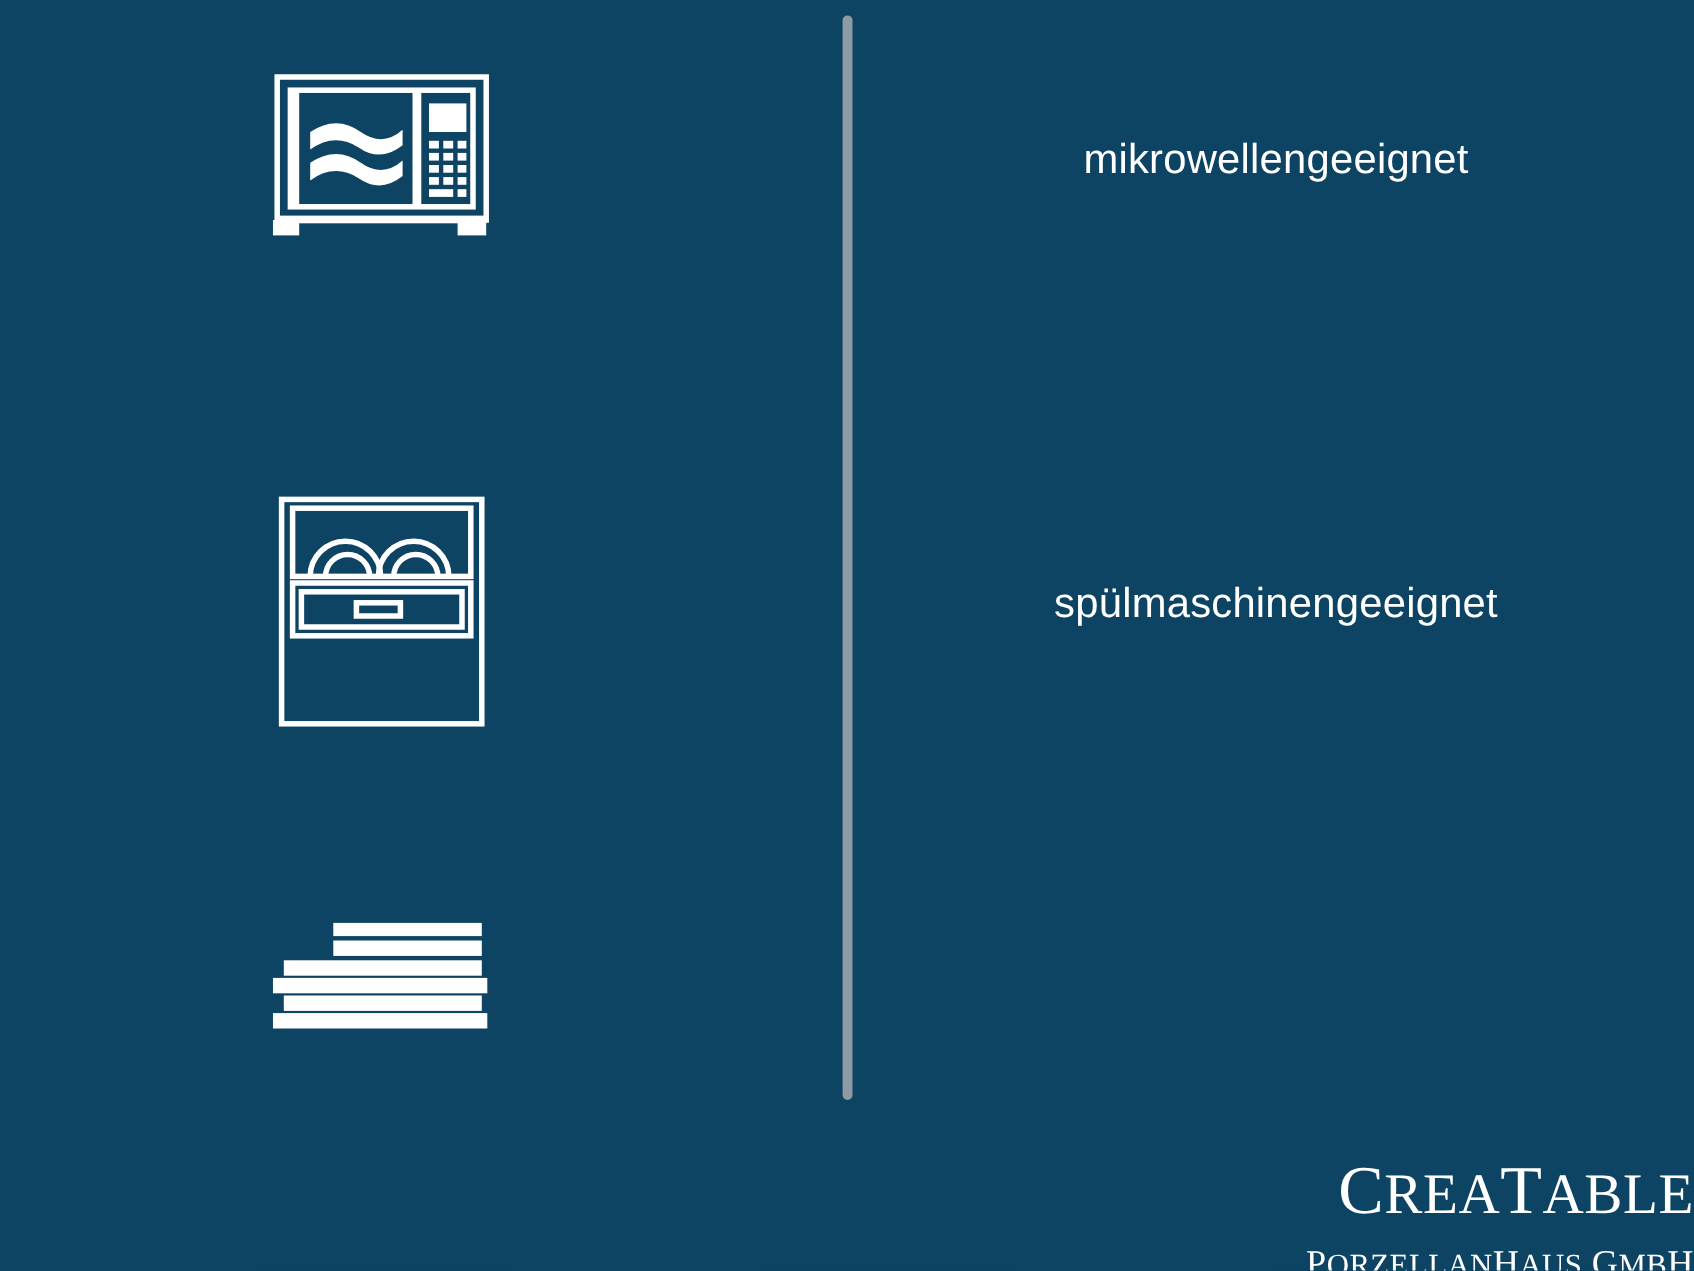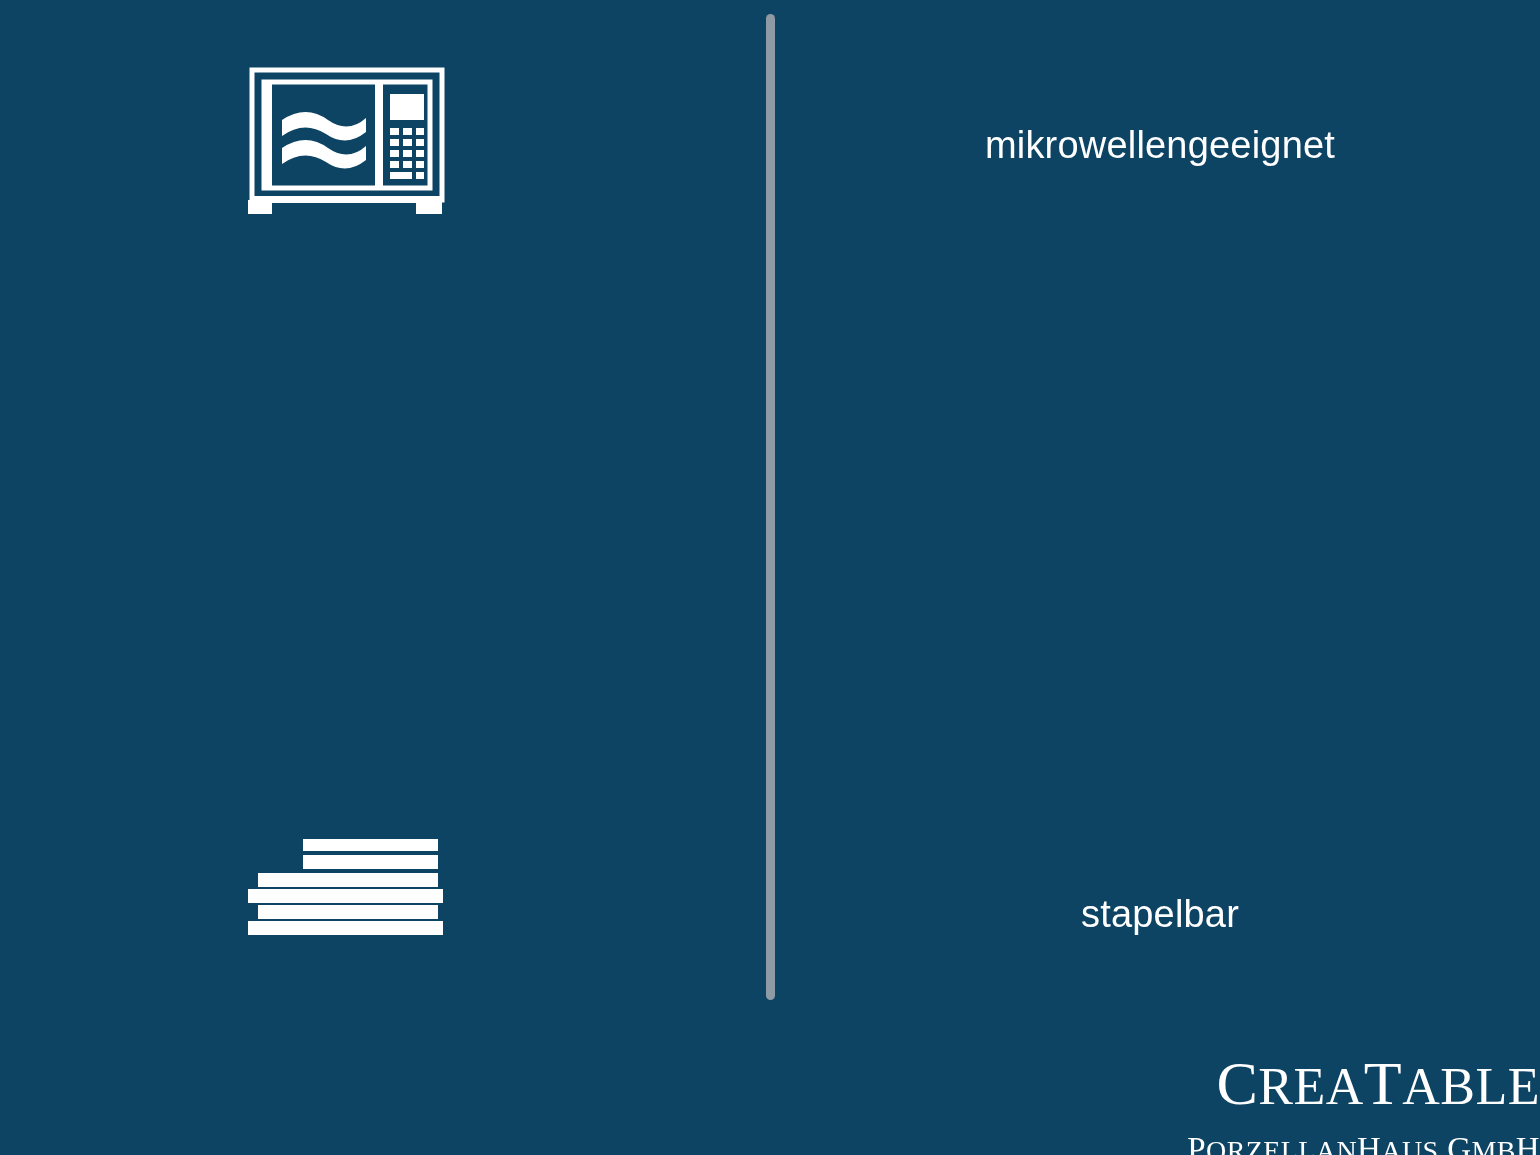--- a/index.html
+++ b/index.html
@@ -132,35 +132,53 @@
           <rect x="155" y="117" width="9" height="7"></rect>
           <rect x="168" y="117" width="8" height="7"></rect>
           <rect x="142" y="128" width="22" height="7"></rect>
           <rect x="168" y="128" width="8" height="7"></rect>
         </g>
       </svg>
     </div>
     <div class="label label-1">mikrowellengeeignet</div>
   </div>
 
+  <div class="row row-2">
+    <div class="icon-wrap">
+      <svg width="200" height="215" viewBox="0 0 200 215" xmlns="http://www.w3.org/2000/svg">
+        <g fill="none" stroke="#ffffff" stroke-width="5">
+          <rect x="8" y="4" width="182" height="204"></rect>
+          <rect x="18" y="12" width="162" height="62"></rect>
+          <rect x="18" y="80" width="162" height="48"></rect>
+          <rect x="26" y="88" width="146" height="32"></rect>
+          <rect x="76" y="98" width="40" height="12"></rect>
+
+          <path d="M34 74 a32 32 0 0 1 64 0"></path>
+          <path d="M48 74 a20 20 0 0 1 40 0"></path>
+          <path d="M96 74 a32 32 0 0 1 64 0"></path>
+          <path d="M110 74 a20 20 0 0 1 40 0"></path>
+        </g>
+      </svg>
+    </div>
+    <div class="label label-2">spülmaschinengeeignet</div>
+  </div>
 
   <div class="row row-3">
     <div class="icon-wrap">
       <svg width="200" height="130" viewBox="0 0 200 130" xmlns="http://www.w3.org/2000/svg">
         <g fill="#ffffff">
           <rect x="10" y="58" width="180" height="14"></rect>
           <rect x="0" y="74" width="195" height="14"></rect>
           <rect x="10" y="90" width="180" height="14"></rect>
           <rect x="0" y="106" width="195" height="14"></rect>
           <rect x="55" y="40" width="135" height="14"></rect>
           <rect x="55" y="24" width="135" height="12"></rect>
         </g>
       </svg>
     </div>
-    <div class="label label-3">stapelbar</div>
   </div>
 
   <div class="logo">
     <span class="logo-main"><span class="cap">C</span><span>REA</span><span class="cap">T</span><span>ABLE</span></span>
     <span class="logo-sub"><span class="cap">P</span><span>ORZELLAN</span><span class="cap">H</span><span>AUS</span><span class="cap"> G</span><span>MB</span><span class="cap">H</span></span>
   </div>
 
 </div>
 
 </body></html>

